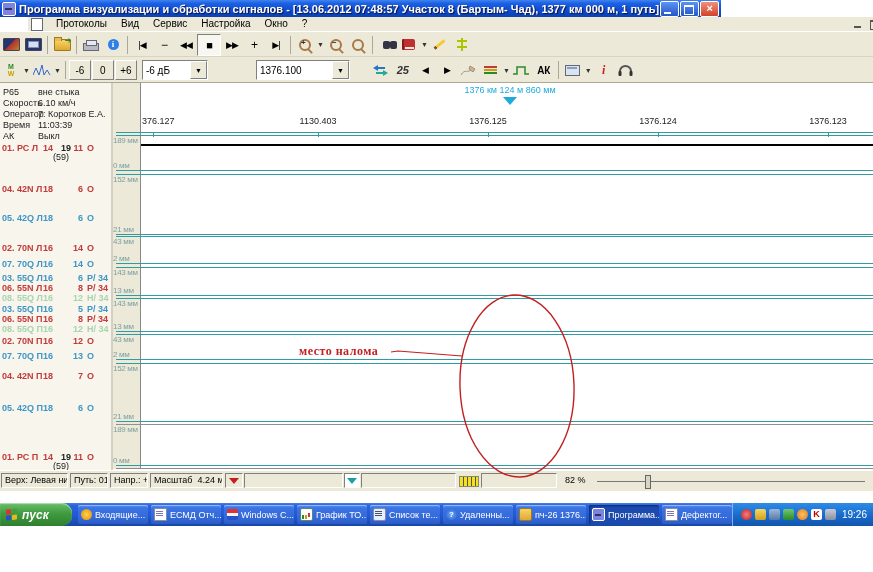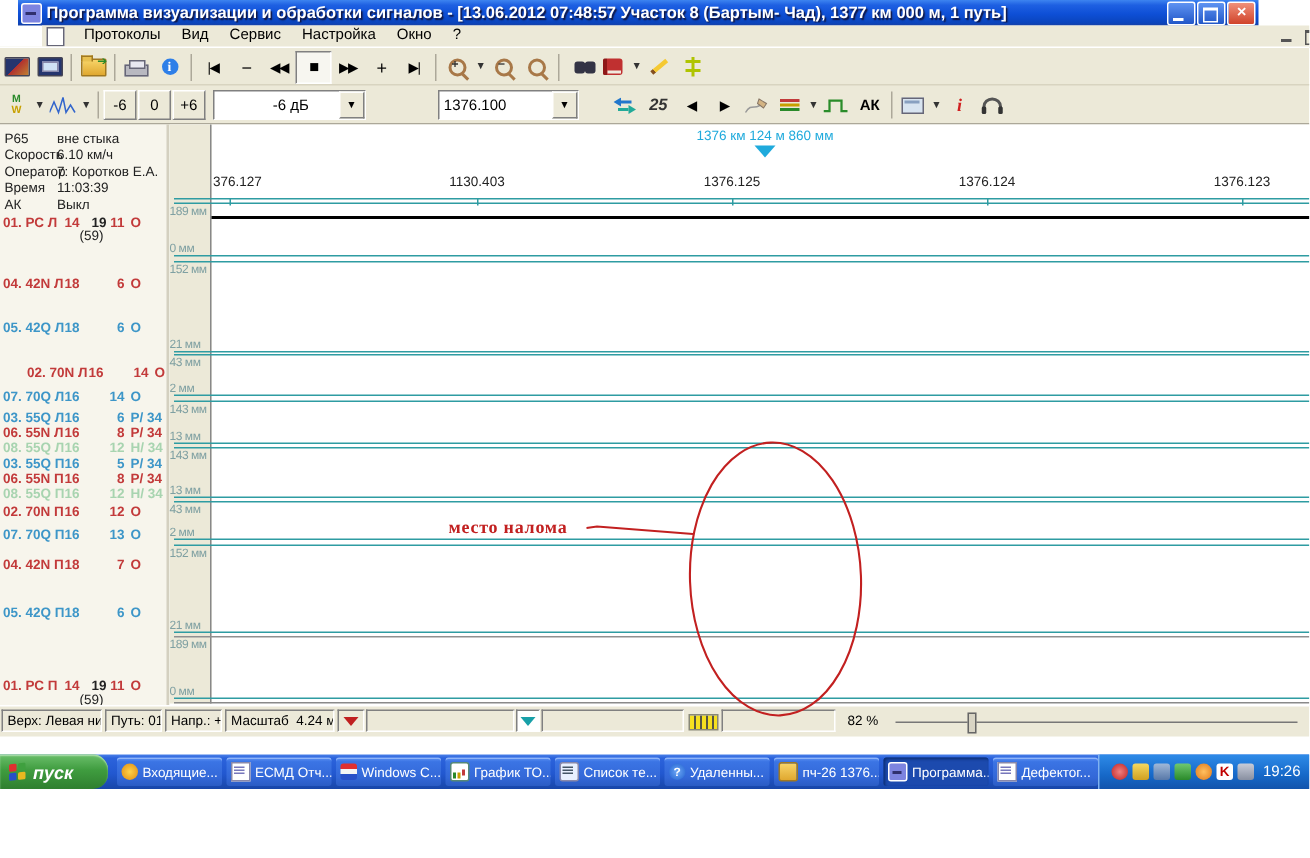--- a/index.html
+++ b/index.html
@@ -1,19 +1,19 @@
 <!DOCTYPE html>
 <html><head>
 <meta charset="utf-8">
 <style>
   html,body{margin:0;padding:0;background:#fff;}
   .screen{position:relative;width:873px;height:572px;background:#fff;overflow:hidden;
           font-family:"Liberation Sans",sans-serif;font-size:10px;color:#000;}
   
-  .titlebar{position:absolute;left:12px;top:0;width:827px;height:17px;
+  .titlebar{position:absolute;left:0;top:0;width:721px;height:17px;
     background:linear-gradient(180deg,#3D84F0 0%,#1E60E2 20%,#0E4FD6 55%,#0A44BC 90%,#1941A5 100%);
     display:flex;align-items:center;color:#fff;font-weight:bold;font-size:11px;}
   .appicon{width:12px;height:12px;margin:0 3px 0 2px;border-radius:2px;background:#7D84E0;
     border:1px solid #fff;display:inline-block;position:relative;}
   .appicon::after{content:"";position:absolute;left:2px;top:5px;width:7px;height:2px;background:#30306E;}
   .titletext{flex:1;white-space:nowrap;overflow:hidden;text-shadow:1px 1px 1px #113;}
   .winbtns{display:flex;gap:1px;margin-right:2px;}
   .wbtn{width:17px;height:14px;border-radius:2px;border:1px solid #fff;position:relative;
     background:linear-gradient(180deg,#5E93F2,#2257C8);}
   .wbtn.close{background:linear-gradient(180deg,#F0907A,#D0432A);}
@@ -269,21 +269,21 @@
     <span class="tbtn">
       <svg width="18" height="14">
           <polyline points="0,12 3,5 6,12 9,2 11,12 14,7 17,12" fill="none" stroke="#3366CC" stroke-width="1"></polyline>
         </svg>
     </span>
     <span class="dd">▼</span>
     <span class="sep"></span>
     <span class="gainbtn">-6</span>
     <span class="gainbtn">0</span>
     <span class="gainbtn">+6</span>
-    <span class="combo" style="width:64px;padding-left:36px;">
+    <span class="combo" style="width:64px;">
       <span class="val">-6 дБ</span>
         <span class="cbtn">▼</span>
     </span>
     <span style="width:40px;"></span>
     <span class="combo" style="width:92px;">
       <span class="val">1376.100</span>
         <span class="cbtn">▼</span>
     </span>
     <span style="width:16px;"></span>
     <span class="tbtn">
@@ -378,21 +378,21 @@
             <span class="v1">18</span>
             <span class="v3">6</span>
             <span class="v4">О</span>
           </div>
           <div class="chrow c-blue" style="top: 130px;">
             <span class="nm">05. 42Q Л</span>
             <span class="v1">18</span>
             <span class="v3">6</span>
             <span class="v4">О</span>
           </div>
-          <div class="chrow c-red" style="top: 160px; margin-left: 16px;">
+          <div class="chrow c-red" style="top: 160px;">
             <span class="nm">02. 70N Л</span>
             <span class="v1">16</span>
             <span class="v3">14</span>
             <span class="v4">О</span>
           </div>
           <div class="chrow c-blue" style="top: 176px;">
             <span class="nm">07. 70Q Л</span>
             <span class="v1">16</span>
             <span class="v3">14</span>
             <span class="v4">О</span>

